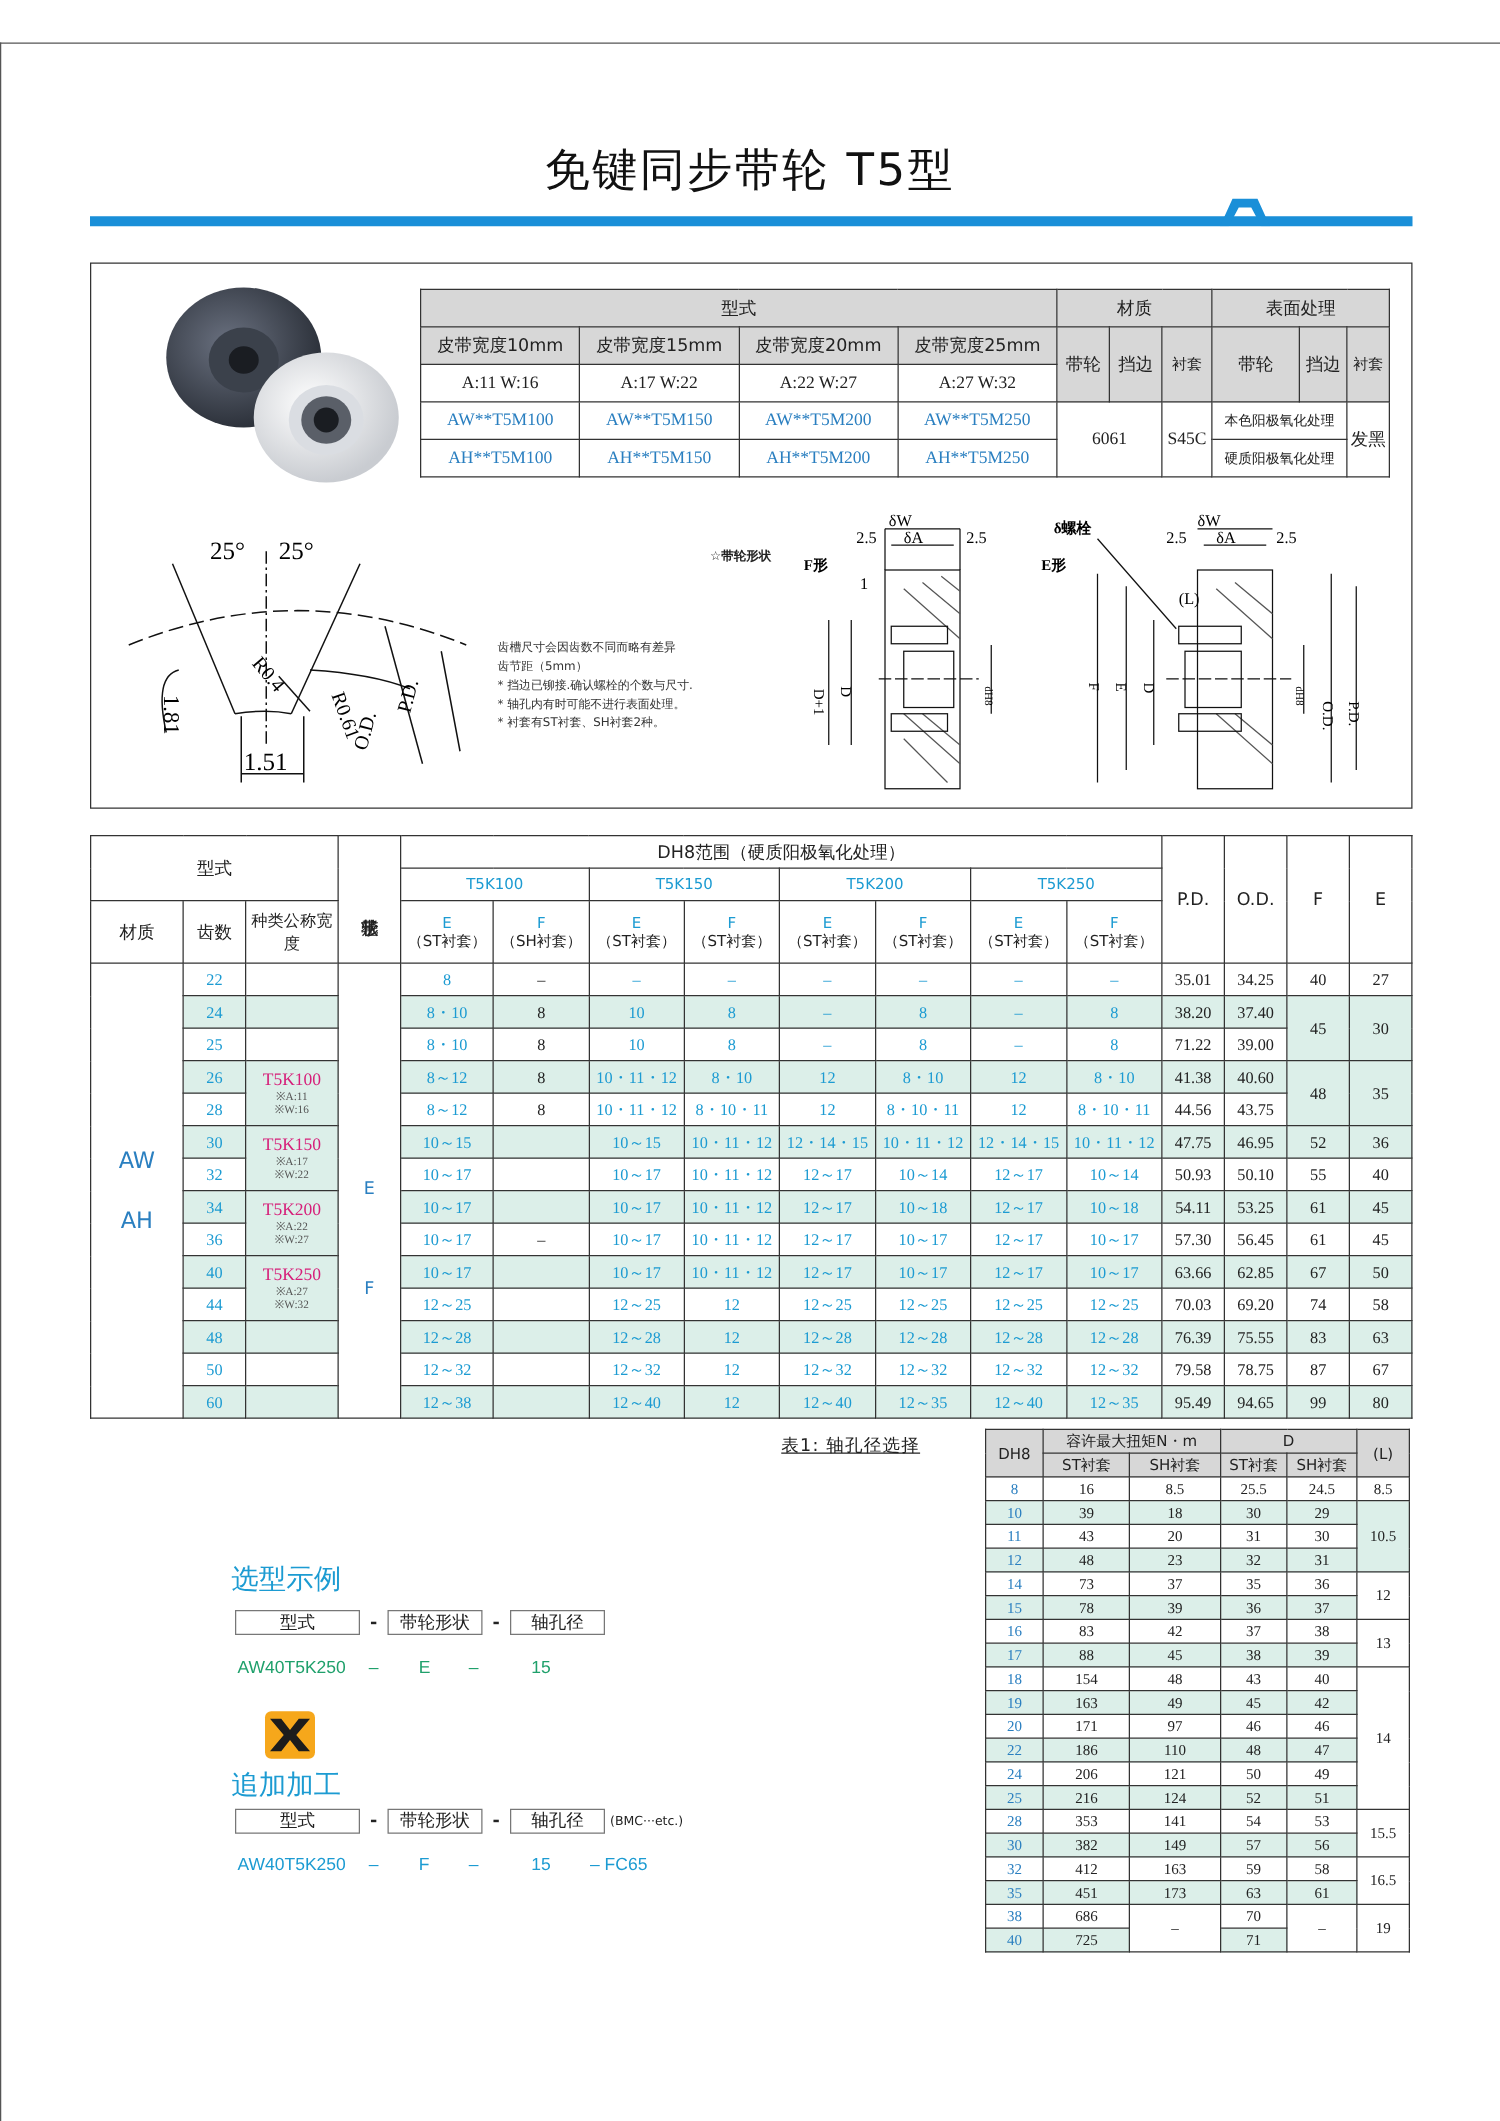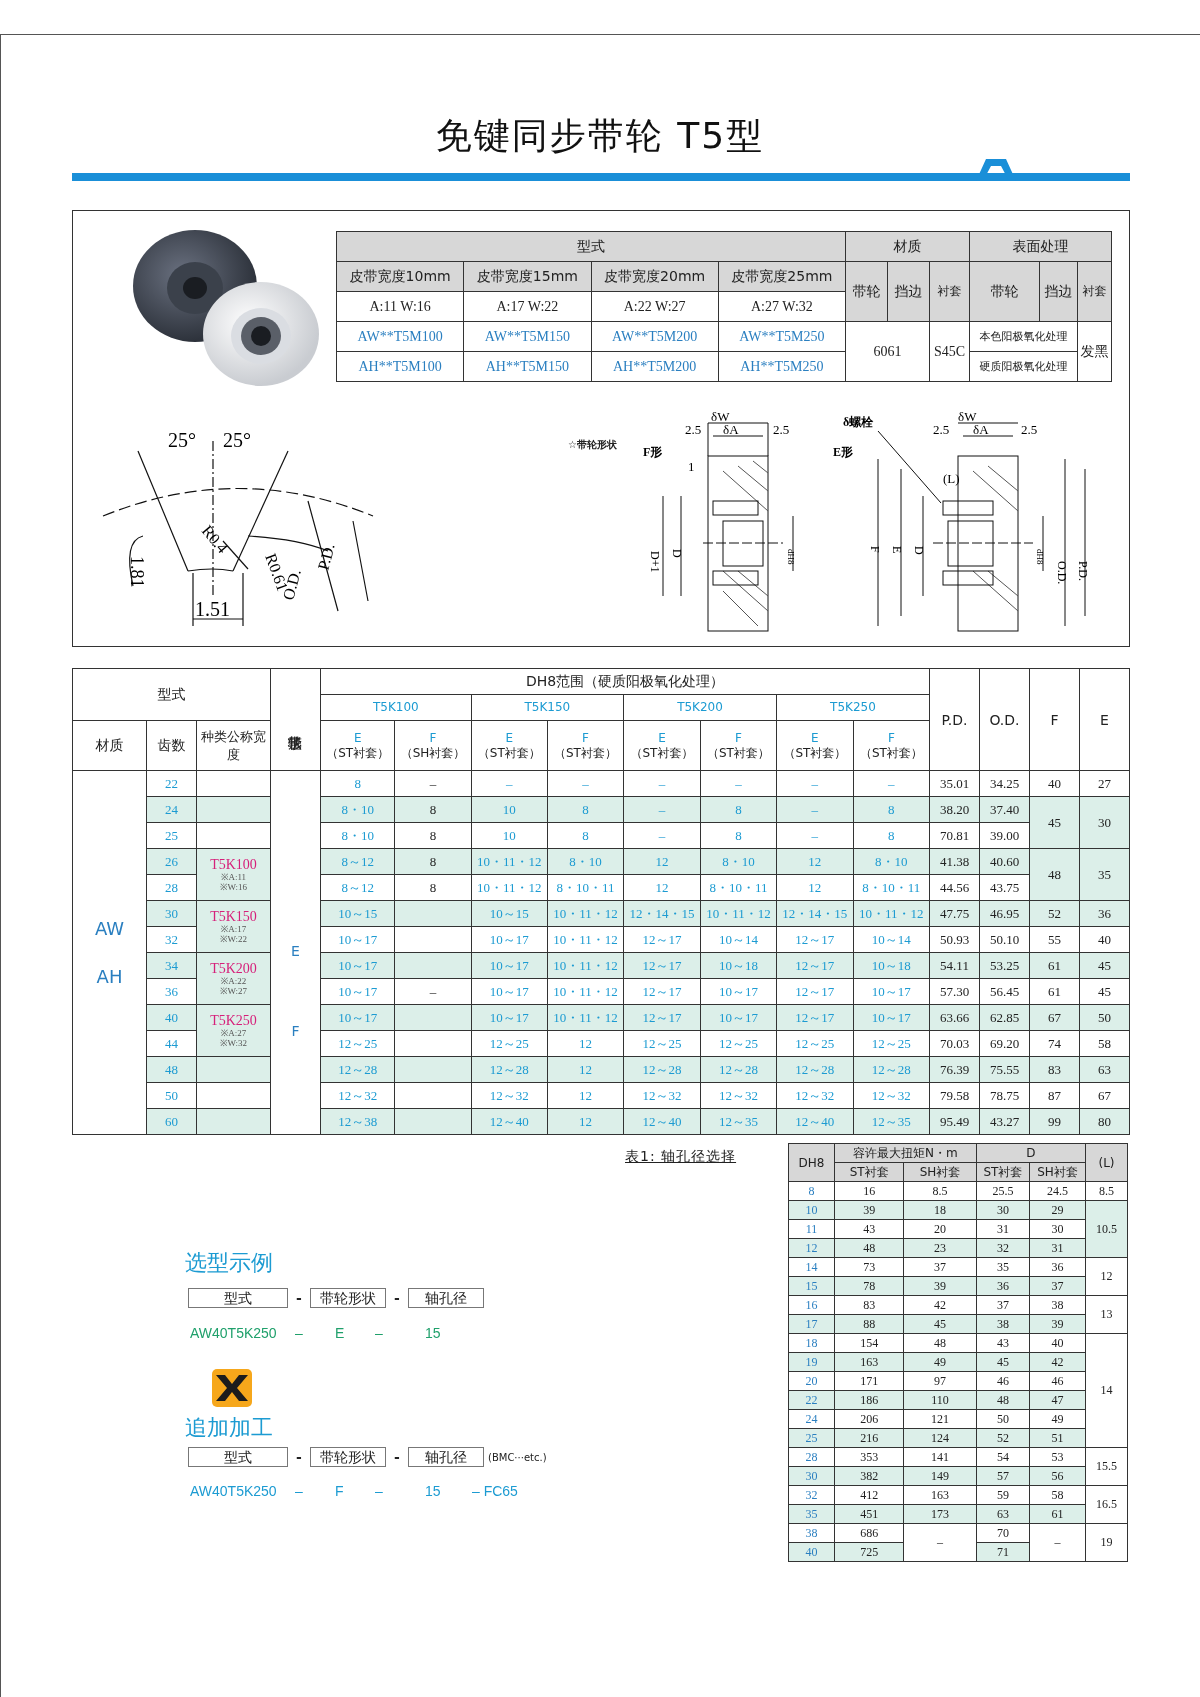--- a/index.html
+++ b/index.html
@@ -138,20 +138,27 @@
     <text x="85" y="26" font-size="20">25°</text>
     <text x="140" y="26" font-size="20">25°</text>
     <text x="118" y="110" font-size="16" transform="rotate(50 118 110)">R0.4</text>
     <text x="182" y="135" font-size="16" transform="rotate(70 182 135)">R0.61</text>
     <text x="48" y="135" font-size="18" transform="rotate(90 48 135)">1.81</text>
     <text x="112" y="195" font-size="20">1.51</text>
     <text x="210" y="180" font-size="16" transform="rotate(-75 210 180)">O.D.</text>
     <text x="245" y="150" font-size="16" transform="rotate(-75 245 150)">P.D.</text>
   </svg>
 
+  <div class="notes">
+    <div>齿槽尺寸会因齿数不同而略有差异</div>
+    <div>齿节距（5mm）</div>
+    <div>* 挡边已铆接.确认螺栓的个数与尺寸.</div>
+    <div>* 轴孔内有时可能不进行表面处理。</div>
+    <div>* 衬套有ST衬套、SH衬套2种。</div>
+  </div>
 
   <div class="shape-label">☆带轮形状</div>
 
   <svg class="diagram" style="left:570px;top:200px" width="200" height="225" viewBox="0 0 200 225" font-family="Liberation Serif, serif" font-size="12">
     <text x="0" y="45" font-weight="bold">F形</text>
     <g stroke="#111" fill="none" stroke-width="1">
       <rect x="65" y="45" width="60" height="175"></rect>
       <line x1="65" y1="12" x2="125" y2="12"></line>
       <line x1="70" y1="25" x2="120" y2="25"></line>
       <line x1="65" y1="12" x2="65" y2="45"></line>
@@ -321,21 +328,21 @@
         <td class="g cyan">25</td>
         <td class="g"></td>
         <td class="g cyan">8・10</td>
         <td class="g">8</td>
         <td class="g cyan">10</td>
         <td class="g cyan">8</td>
         <td class="g cyan">–</td>
         <td class="g cyan">8</td>
         <td class="g cyan">–</td>
         <td class="g cyan">8</td>
-        <td class="g">70.81</td>
+        <td class="g">71.22</td>
         <td class="g">39.00</td>
       </tr>
       <tr class="alt">
         <td class="g cyan">26</td>
         <td class="g" rowspan="2">
           <div class="kind"><span>T5K100</span><small>※A:11</small><small>※W:16</small></div>
         </td>
         <td class="g cyan">8～12</td>
         <td class="g">8</td>
         <td class="g cyan">10・11・12</td>
@@ -498,21 +505,21 @@
         <td class="g"></td>
         <td class="g cyan">12～38</td>
         <td class="g"></td>
         <td class="g cyan">12～40</td>
         <td class="g cyan">12</td>
         <td class="g cyan">12～40</td>
         <td class="g cyan">12～35</td>
         <td class="g cyan">12～40</td>
         <td class="g cyan">12～35</td>
         <td class="g">95.49</td>
-        <td class="g">43.27</td>
+        <td class="g">94.65</td>
         <td class="g">99</td>
         <td class="g">80</td>
       </tr>
     </tbody>
 </table>
 
 <div class="dh8-caption">表1: 轴孔径选择</div>
 
 <table class="dh8-table">
   <tbody>

